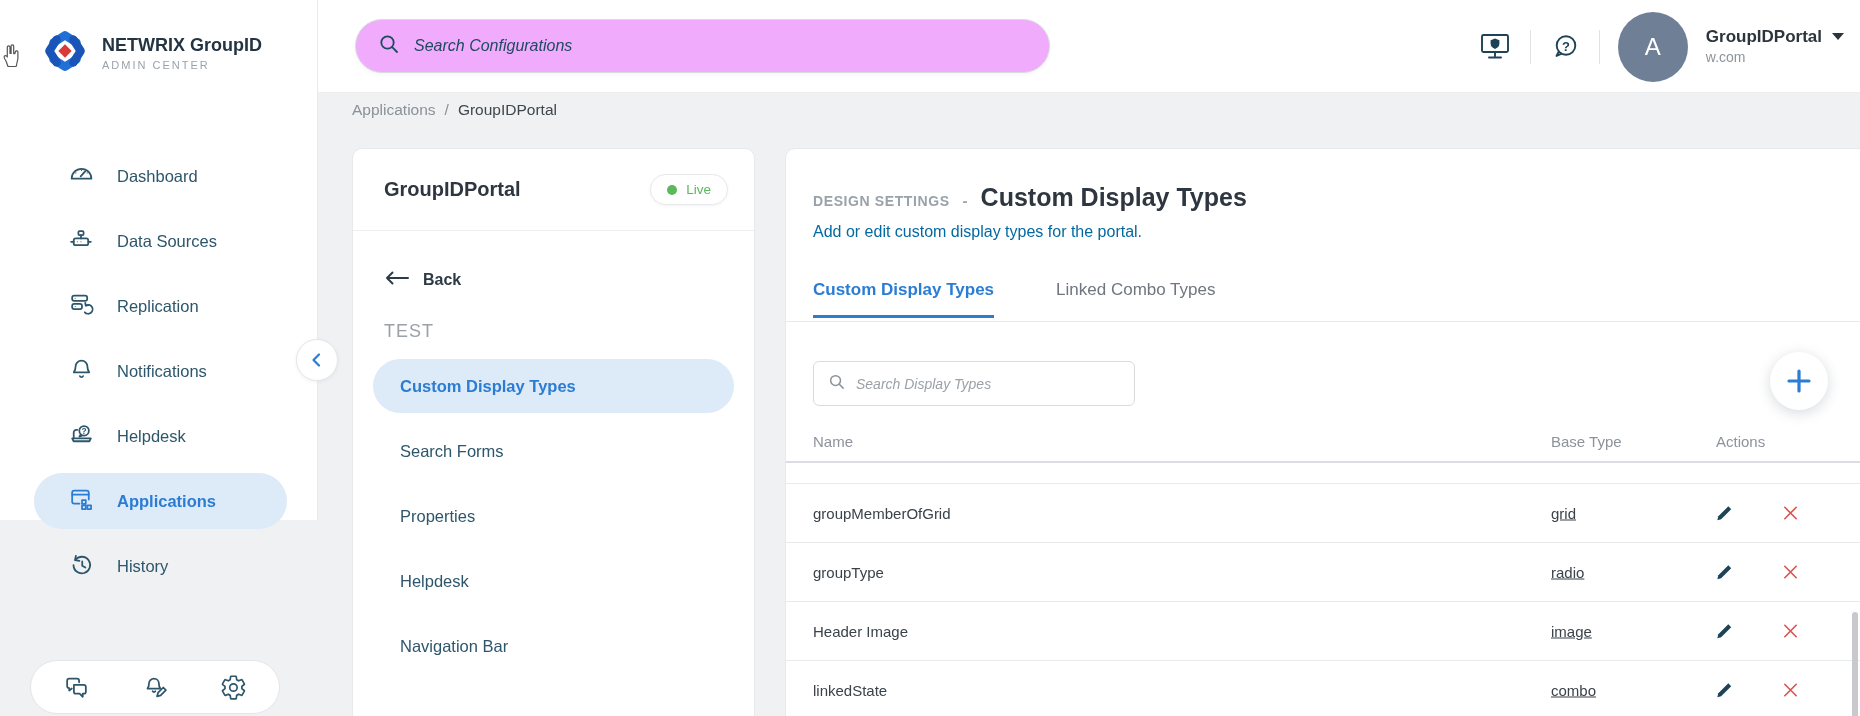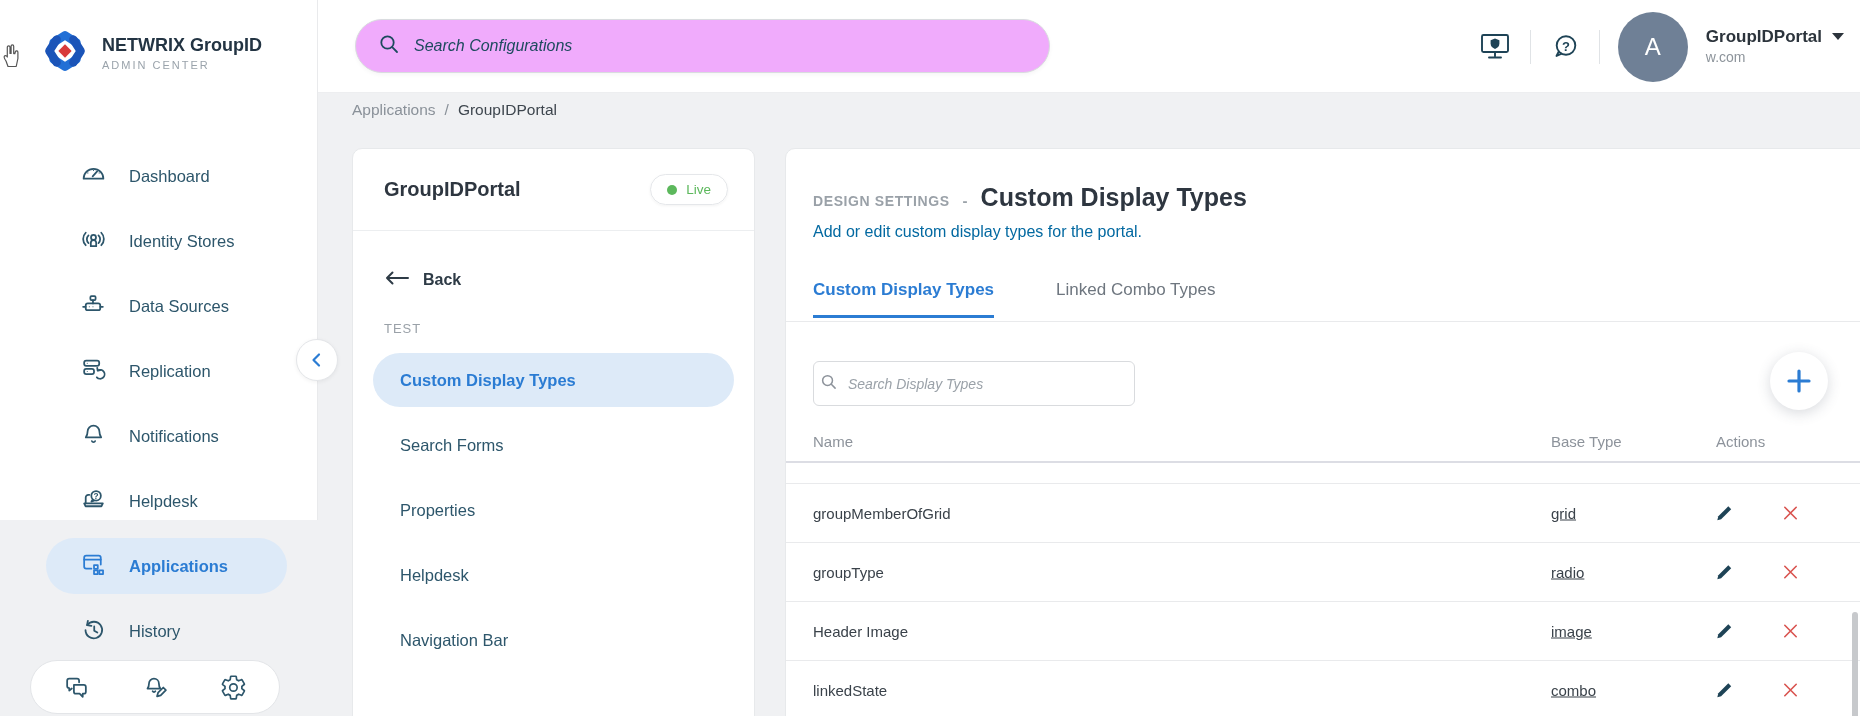--- a/index.html
+++ b/index.html
@@ -7,21 +7,21 @@
   .app{
     position:relative; width:1860px; height:716px; overflow:hidden;
     background:#f0f1f3; font-family:"Liberation Sans", sans-serif;
   }
   
   .sidebar{ position:absolute; left:0; top:0; width:318px; height:520px;
     background:#fff; border-right:1px solid #e9eaec; z-index:2; }
   .logo-row{ display:flex; align-items:center; gap:14px; padding:28px 0 0 42px; }
   .brand-name{ font-size:18px; font-weight:bold; color:#233443; }
   .brand-sub{ font-size:11px; color:#9aa3ab; letter-spacing:2px; margin-top:3px; }
-  .nav{ position:absolute; top:144px; left:18px; right:0; }
+  .nav{ position:absolute; top:144px; left:6px; right:0; }
   .nav-item{ display:flex; align-items:center; gap:22px; height:65px;
     padding-left:62px; color:#2d566b; font-size:16.5px; cursor:pointer; }
   .nav-item.active{ background:#ddeaf8; border-radius:30px; margin:4px 30px 5px 28px;
     padding-left:34px; height:56px; color:#2b7cd3; font-weight:bold; }
   .nav-item svg{ flex:0 0 auto; }
   .sidebar-footer{ position:absolute; left:30px; width:250px; top:660px; height:54px;
     border:1px solid #e3e5e8; border-radius:27px; background:#fff;
     display:flex; align-items:center; justify-content:space-between; padding:0 32px; }
   .collapse-btn{ position:absolute; left:296px; top:339px; width:42px; height:42px;
     border-radius:50%; background:#fff; border:1px solid #e4e6e9; z-index:4;
@@ -57,40 +57,40 @@
     background:#fff; border:1px solid #e7e9eb; border-radius:10px; z-index:1; }
   .app-card-head{ height:82px; display:flex; align-items:center;
     justify-content:space-between; padding:0 26px 0 31px; border-bottom:1px solid #eceef0; }
   .app-title{ font-size:20px; font-weight:bold; color:#2e3640; }
   .live-badge{ display:flex; align-items:center; gap:9px; border:1px solid #e5e7ea;
     border-radius:17px; padding:7px 16px; font-size:13.5px; color:#5cb85c;
     box-shadow:0 1px 3px rgba(0,0,0,.05); }
   .live-dot{ width:10px; height:10px; border-radius:50%; background:#5cb85c; }
   .back-row{ margin:40px 31px 0; display:flex; align-items:flex-start; gap:13px;
     font-size:16px; font-weight:bold; color:#2e3b46; cursor:pointer; }
-  .section-label{ margin:32px 31px 17px; font-size:13px; color:#9aa1a8; letter-spacing:1px; }
+  .section-label{ margin:32px 31px 17px; font-size:18px; color:#9aa1a8; letter-spacing:1px; }
   .side-menu{ margin-top:17px; padding:0 20px; }
   .side-menu .menu-item{ height:54px; margin-bottom:11px; display:flex; align-items:center;
     padding-left:27px; font-size:16.5px; color:#2d566b; border-radius:28px; cursor:pointer; }
   .side-menu .menu-item.active{ background:#ddeaf8; color:#2b7cd3; font-weight:bold; }
   
   .right-card{ position:absolute; left:785px; top:148px; right:-12px; height:600px;
     background:#fff; border:1px solid #e7e9eb; border-radius:10px; overflow:hidden; z-index:1; }
   .eyebrow-row{ position:absolute; left:27px; top:28px; display:flex; align-items:baseline; gap:13px; }
   .eyebrow{ font-size:14px; font-weight:bold; color:#9aa1a8; letter-spacing:.6px;margin-top:16px; }
   .eyebrow-dash{ font-size:15px; color:#9aa1a8; font-weight:bold; }
   .panel-title{ font-size:25px; font-weight:600; color:#2e3640; }
   .panel-sub{ position:absolute; left:27px; top:74px; font-size:16px; color:#0369a1; }
   .tabs{ position:absolute; left:27px; top:131px; display:flex; gap:62px; }
   .tab{ font-size:17px; padding-bottom:15px; color:#6e767f; cursor:pointer; }
   .tab.active{ color:#2b7cd3; font-weight:bold; border-bottom:3px solid #2b7cd3; }
   .tabs-line{ position:absolute; left:0; right:0; top:172px; height:1px; background:#e9eaec; }
   .panel-search{ position:absolute; left:27px; top:212px; width:322px; height:45px;
     border:1px solid #d9dbde; border-radius:6px; display:flex; align-items:center;
-    gap:11px; padding:0 6px; background:#fff; }
+    gap:11px; padding:0 14px; background:#fff; }
   .panel-search input{ border:none; outline:none; flex:1; font-style:italic; font-size:14px;
     color:#6d757d; font-family:"Liberation Sans", sans-serif; background:transparent; }
   .panel-search input::placeholder{ color:#9aa1a8; opacity:1; }
   .add-btn{ position:absolute; left:984px; top:203px; width:58px; height:58px; border-radius:50%;
     background:#fff; border:none; cursor:pointer; box-shadow:0 3px 14px rgba(60,70,90,.20);
     display:flex; align-items:center; justify-content:center; }
   .thead{ position:absolute; left:0; right:0; top:280px; height:34px;
     border-bottom:2px solid #dcdde4; font-size:15px; color:#8d939b; }
   .thead span{ position:absolute; top:4px; }
   .col-name{ left:27px; } .col-type{ left:765px; } .col-actions{ left:930px; }
@@ -143,33 +143,20 @@
             <path d="M3.5 17a9.5 9.5 0 0 1 19 0z" stroke-linejoin="round"></path>
             <path d="M12.2 14.8 16.5 10" stroke-linecap="round"></path>
             <circle cx="7.5" cy="11.5" r="0.6" fill="#2d566b" stroke="none"></circle>
             <circle cx="13" cy="9" r="0.6" fill="#2d566b" stroke="none"></circle>
             <circle cx="18.5" cy="11.5" r="0.6" fill="#2d566b" stroke="none"></circle>
           </svg>
         </span>
         <span>Dashboard</span>
       </div>
 
-      <div class="nav-item">
-        <span>
-          <svg width="27" height="27" viewBox="0 0 26 26" fill="none" stroke="#2d566b" stroke-width="1.7" stroke-linecap="round">
-            <path d="M5.5 6.5a8.5 8.5 0 0 0 0 12"></path>
-            <path d="M20.5 6.5a8.5 8.5 0 0 1 0 12"></path>
-            <path d="M8.2 9a5.2 5.2 0 0 0 0 7.5"></path>
-            <path d="M17.8 9a5.2 5.2 0 0 1 0 7.5"></path>
-            <circle cx="13" cy="11" r="2.4"></circle>
-            <path d="M13 13.6c-1.7 0-2.6 1.1-2.6 2.8v3h5.2v-3c0-1.7-.9-2.8-2.6-2.8z" stroke-linejoin="round"></path>
-          </svg>
-        </span>
-        <span>Identity Stores</span>
-      </div>
 
       <div class="nav-item">
         <span>
           <svg width="27" height="27" viewBox="0 0 26 26" fill="none" stroke="#2d566b" stroke-width="1.7" stroke-linecap="round" stroke-linejoin="round">
             <rect x="5.5" y="12" width="14" height="6.5" rx="2"></rect>
             <path d="M12.5 12V8.8"></path>
             <rect x="10" y="5" width="5" height="3.8" rx="1"></rect>
             <path d="M3 15.2h2.5M19.5 15.2H22"></path>
             <circle cx="9" cy="15.2" r="0.5" fill="#2d566b" stroke="none"></circle>
             <circle cx="12.5" cy="15.2" r="0.5" fill="#2d566b" stroke="none"></circle>

